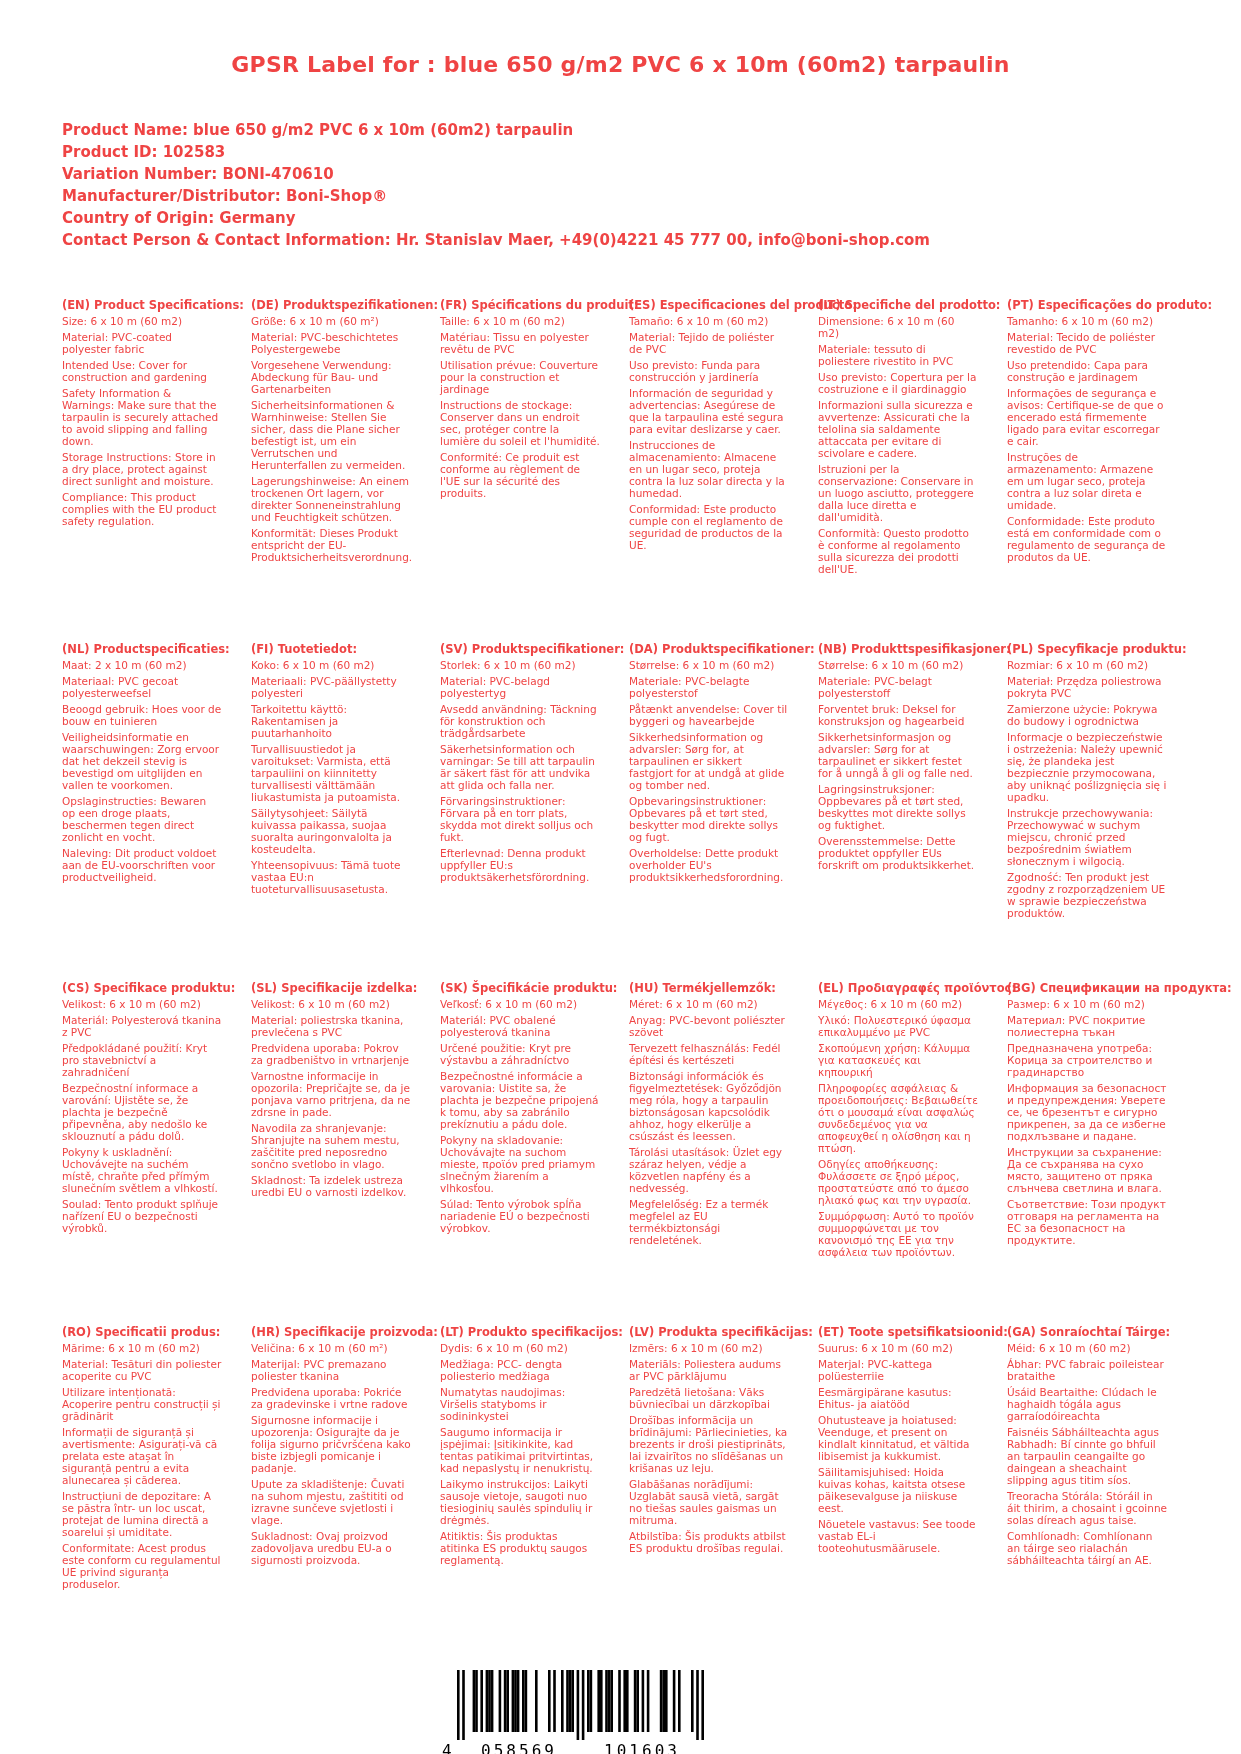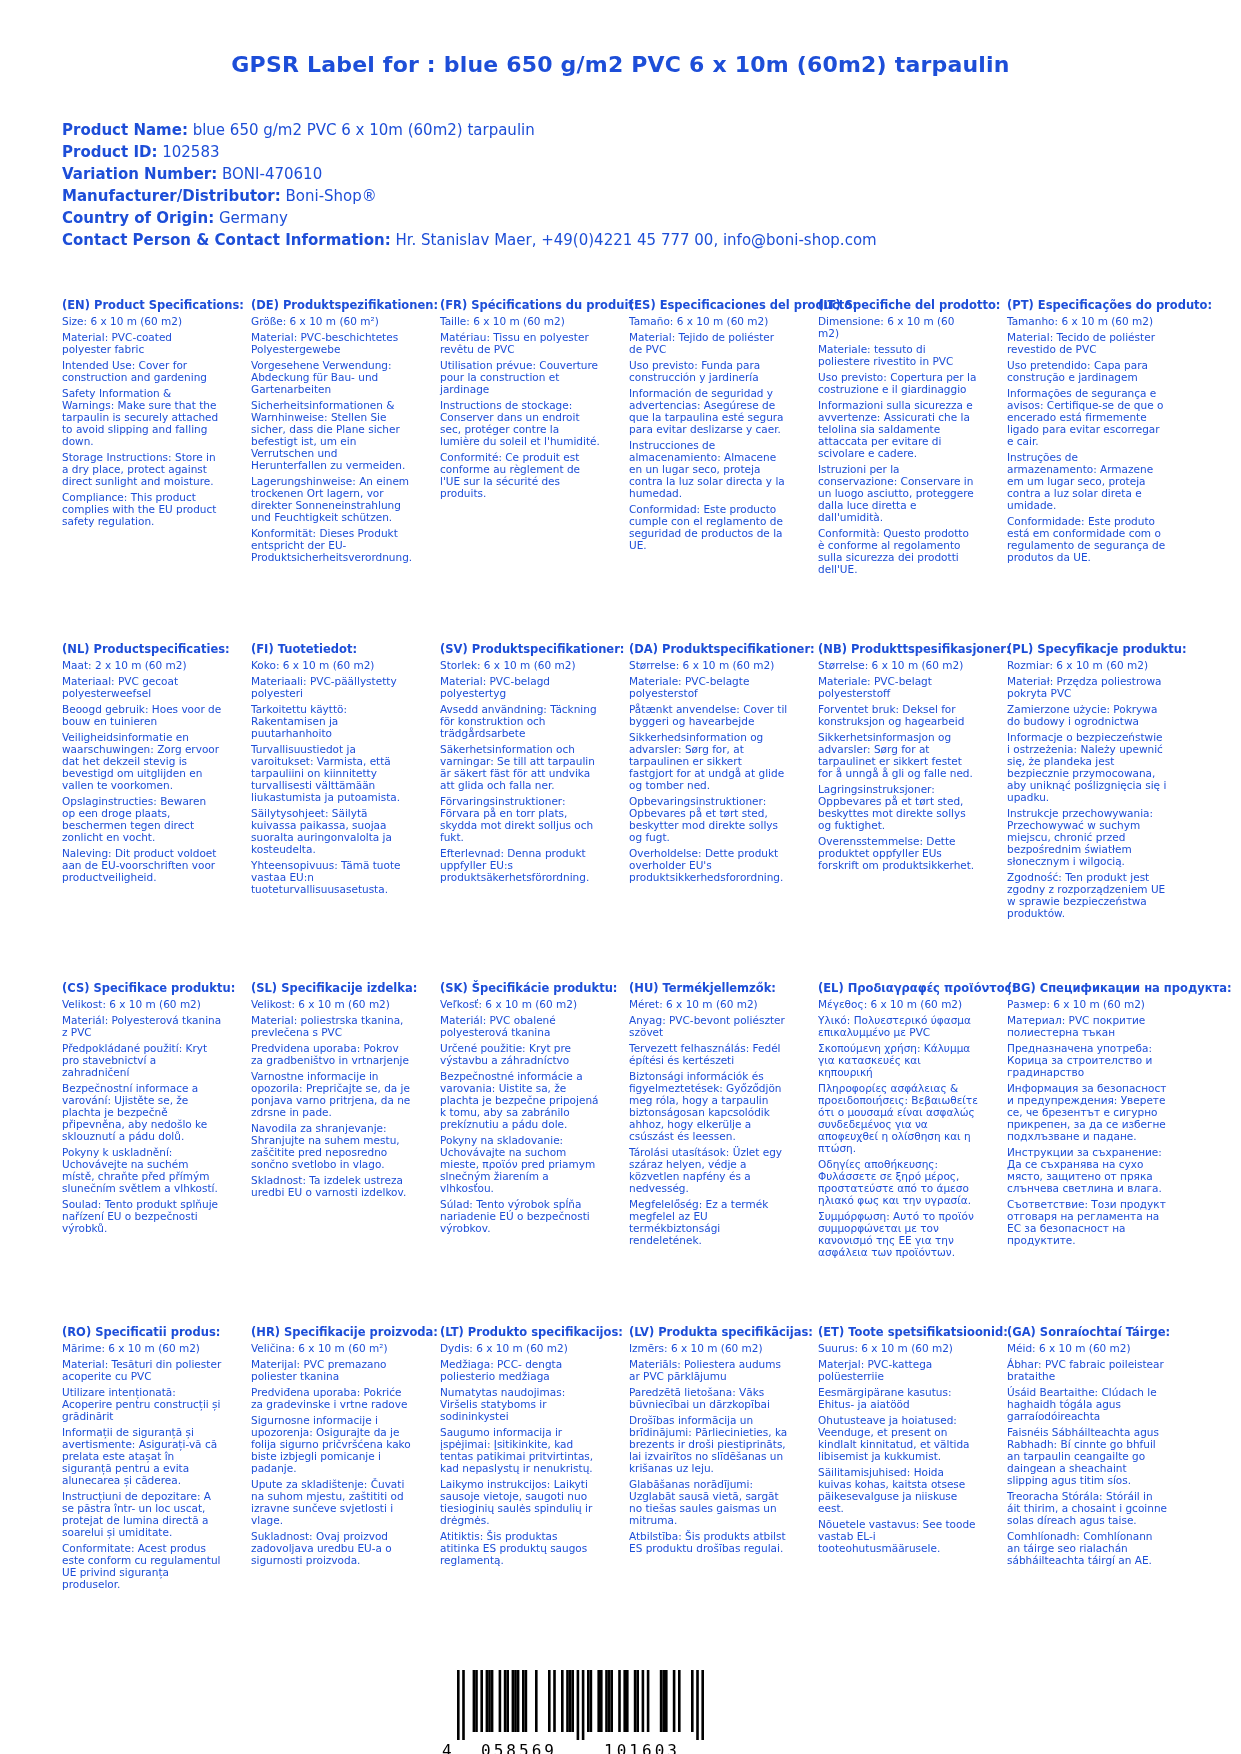--- a/index.html
+++ b/index.html
@@ -1,25 +1,25 @@
 <!DOCTYPE html>
 <html><head>
 <meta charset="utf-8">
 <style>
   html,body{margin:0;padding:0;background:#fff;}
   .page{
-    position:relative;width:1241px;height:1754px;background:#fff;color:#1d4ed8;
+    position:relative;width:1241px;height:1754px;background:#fff;color:#ef4444;
     font-family:"DejaVu Sans",sans-serif;overflow:hidden;
   }
   .title{
     margin:52px 0 0 0;text-align:center;font-size:22px;font-weight:700;letter-spacing:0.2px;
   }
   .product-info{margin:42px 0 0 62px;font-size:15px;line-height:22px;}
   .pi-label{font-weight:700;}
-  .pi-value{font-weight:400;}
+  .pi-value{font-weight:700;}
   .lang-grid{
     margin:47px 0 0 62px;
     display:grid;
     grid-template-columns:repeat(6,160px);
     column-gap:33px;
     grid-template-rows:315px 310px 315px 315px;
     gap:29px;
   }
   .lang-block{overflow:visible;}
   .lang-header{

